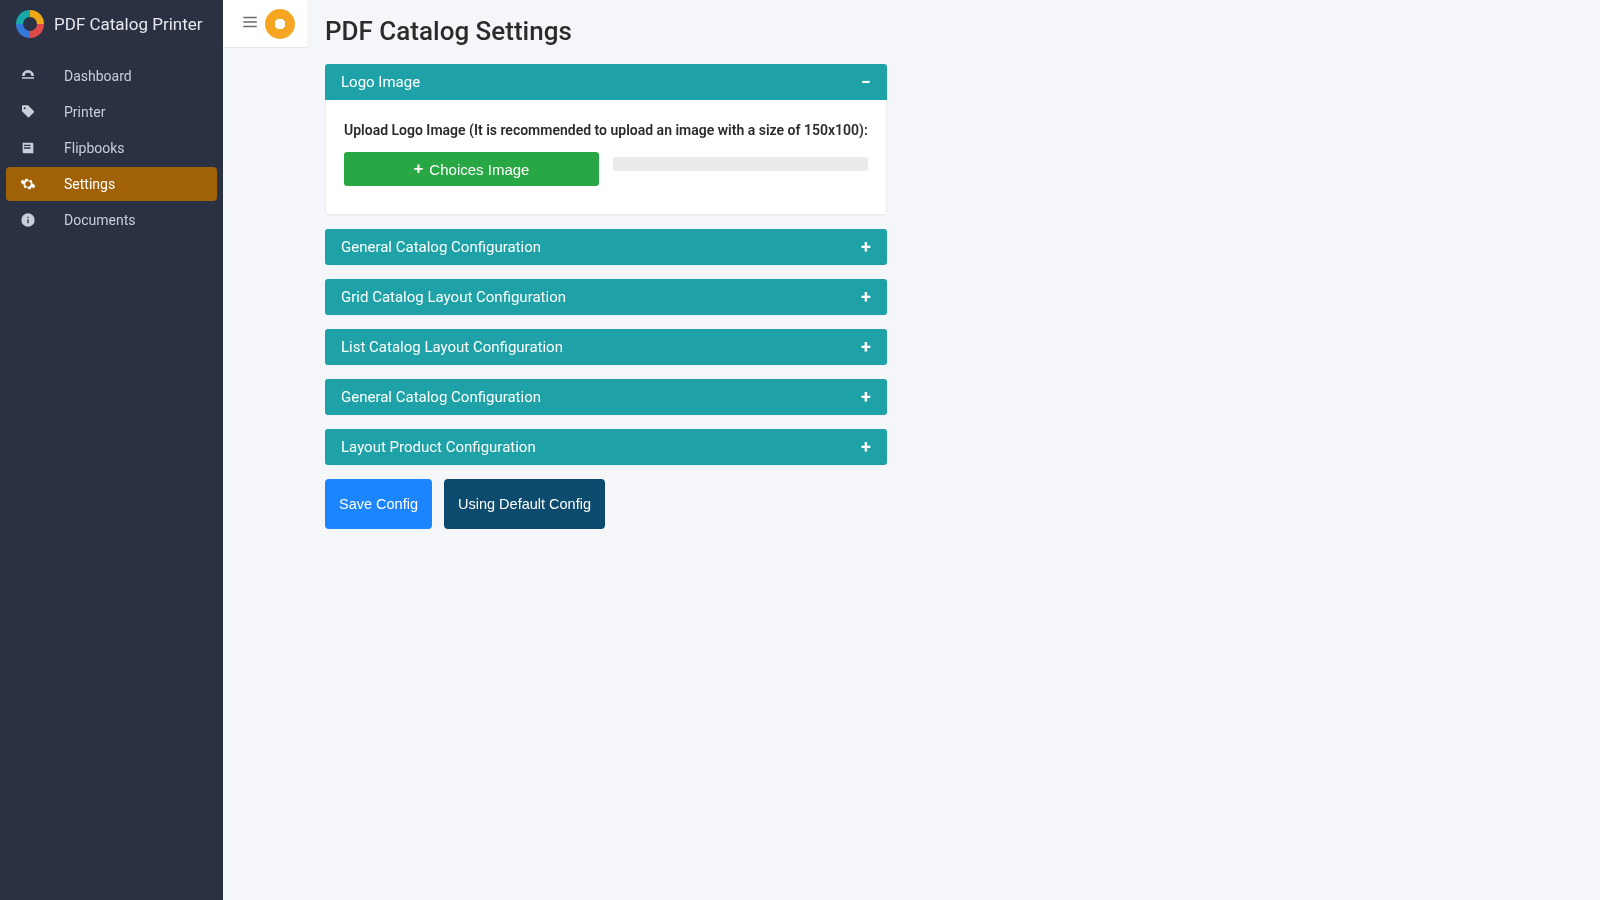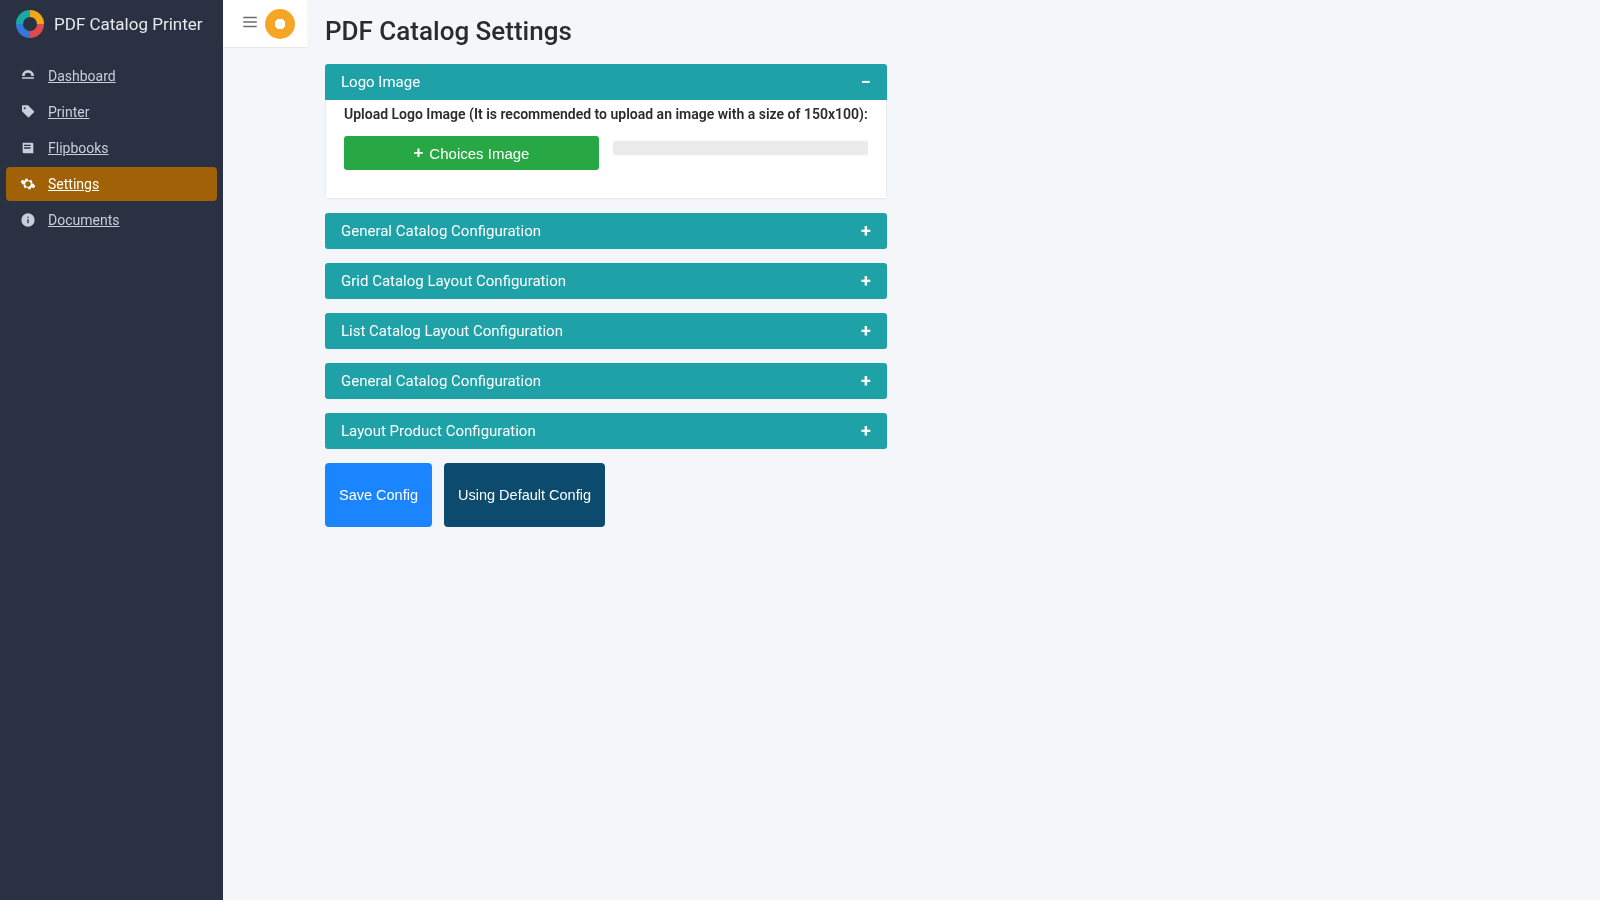--- a/index.html
+++ b/index.html
@@ -4,42 +4,42 @@
 <style>
 * { box-sizing: border-box; margin: 0; padding: 0; }
 body { font-family: -apple-system, BlinkMacSystemFont, "Segoe UI", Roboto, "Helvetica Neue", Arial, sans-serif; background: #f5f6fa; color: #333; font-size: 14px; }
 .app { display: flex; min-height: 100vh; }
 .sidebar { width: 223px; background: #2a3142; color: #fff; flex-shrink: 0; }
 .brand { display: flex; align-items: center; padding: 10px 16px; gap: 10px; border-bottom: 1px solid rgba(255,255,255,0.0); }
 .brand .logo { width: 28px; height: 28px; border-radius: 50%; position: relative; overflow: hidden; background: conic-gradient(#f0a818 0 25%, #e14a4a 25% 50%, #3477db 50% 75%, #1aa9a9 75% 100%); }
 .brand .logo::after { content: ""; position: absolute; inset: 7px; border-radius: 50%; background: #2a3142; }
 .brand .title { font-size: 17px; color: #e8e8ee; font-weight: 400; }
 .nav { padding: 10px 6px; }
-.nav-item { display: flex; align-items: center; gap: 12px; padding: 9px 14px; border-radius: 4px; cursor: pointer; color: #c9cedb; margin-bottom: 2px; text-decoration: underline; }
+.nav-item { display: flex; align-items: center; gap: 28px; padding: 9px 14px; border-radius: 4px; cursor: pointer; color: #c9cedb; margin-bottom: 2px; }
 .nav-item.active { background: #a16207; color: #fff; }
 .nav-item .icon { width: 16px; height: 16px; display: inline-flex; align-items: center; justify-content: center; }
 .nav-item .icon svg { width: 16px; height: 16px; fill: currentColor; }
 .main { flex: 1; display: flex; flex-direction: row; }
 .topbar { height: 48px; background: #fff; border-bottom: 1px solid #e6e6e6; display: flex; align-items: center; justify-content: space-between; padding: 0 12px; }
 .hamburger { cursor: pointer; color: #6a6a6a; padding: 6px; }
 .hamburger svg { width: 18px; height: 18px; stroke: currentColor; }
 .avatar { width: 30px; height: 30px; border-radius: 50%; background: radial-gradient(circle at center, #fff 0 25%, #f6a623 25%); cursor: pointer; }
 .content { padding: 16px 18px; }
 h1.page-title { font-size: 26px; font-weight: 500; color: #2b2b2b; margin-bottom: 18px; }
 .panel { margin-bottom: 14px; border-radius: 3px; overflow: hidden; box-shadow: 0 1px 0 rgba(0,0,0,0.02); }
 .panel-header { background: #1ea2a8; color: #fff; padding: 9px 16px; display: flex; align-items: center; justify-content: space-between; cursor: pointer; font-size: 15px; }
 .panel-header .toggle-icon { font-weight: 700; font-size: 18px; line-height: 1; }
-.panel-body { background: #fff; padding: 6px 18px 28px; border: 1px solid #eaeaea; border-top: none; }
+.panel-body { background: #fff; padding: 22px 18px 28px; border: 1px solid #eaeaea; border-top: none; }
 .upload-label { font-weight: 600; color: #2b2b2b; font-size: 14px; margin-bottom: 14px; }
 .upload-row { display: flex; gap: 14px; align-items: stretch; }
 .choices-btn { flex: 1; max-width: 648px; height: 34px; background: #28a745; color: #fff; border: none; border-radius: 3px; display: flex; align-items: center; justify-content: center; gap: 6px; cursor: pointer; font-size: 15px; }
 .choices-btn .plus { font-weight: 700; font-size: 17px; }
 .preview { flex: 1; height: 14px; align-self: flex-start; background: #ebebeb; border-radius: 2px; margin-top: 5px; }
 .actions { display: flex; gap: 12px; margin-top: 6px; }
-.btn { padding: 24px 14px; border: none; border-radius: 4px; cursor: pointer; font-size: 14.5px; }
+.btn { padding: 17px 14px; border: none; border-radius: 4px; cursor: pointer; font-size: 14.5px; }
 .btn-primary { background: #1b84ff; color: #fff; }
 .btn-success { background: #0c4a6e; color: #fff; }
 </style>
 </head>
 <body>
 
 <div class="app">
   <aside class="sidebar">
     <div class="brand">
       <div class="logo"></div>

